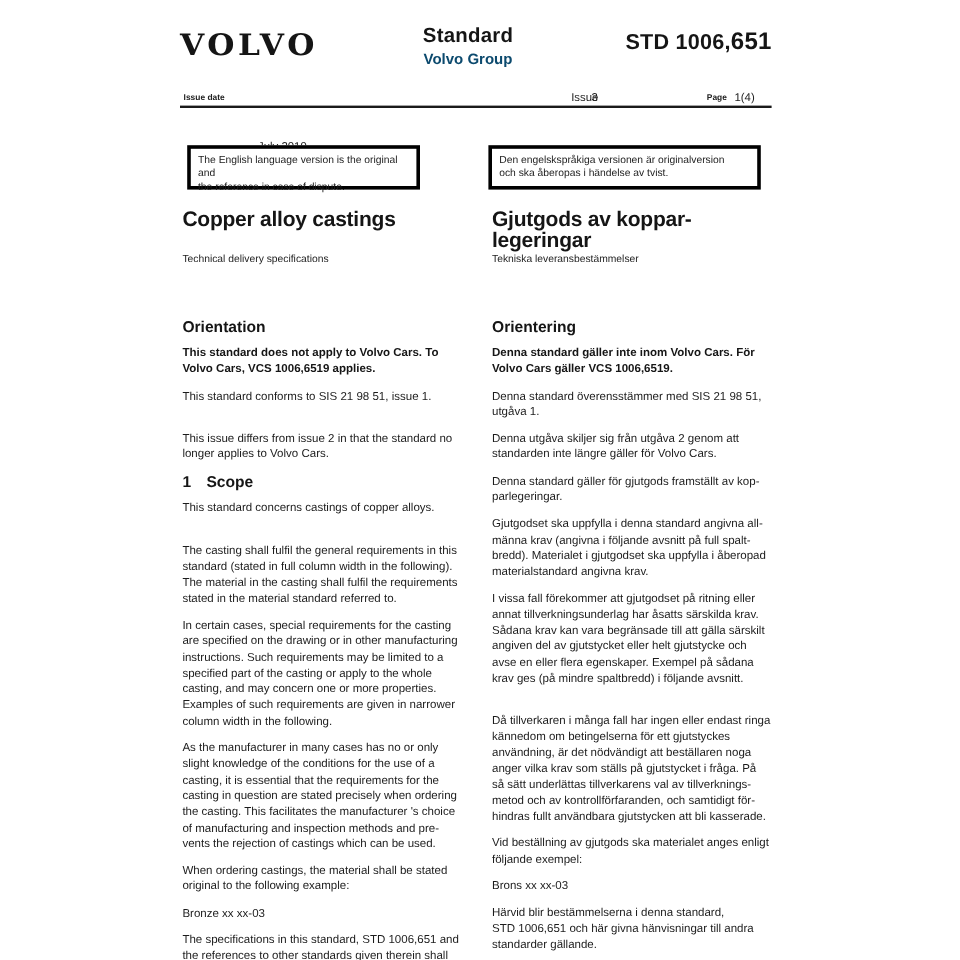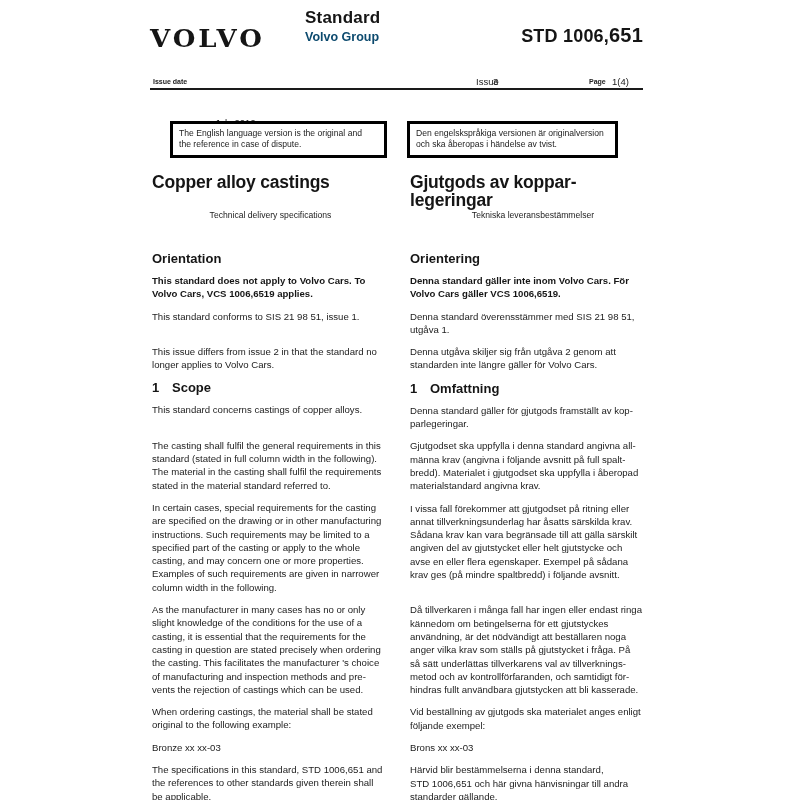--- a/index.html
+++ b/index.html
@@ -8,21 +8,21 @@
 
   .page { position:absolute; inset:0; background:#fff; }
 
   
   .logo {
     position:absolute; left:150px; top:24px;
     font-family:"DejaVu Serif", serif; font-weight:bold;
     font-size:26px; letter-spacing:3px; color:#151515;
     transform:scaleY(0.95); transform-origin:top left;
   }
-  .doc-type-wrap { position:absolute; left:305px; top:8px; width:170px; }
+  .doc-type-wrap { position:absolute; left:305px; top:20px; width:170px; text-align:center; }
   .doc-type   { font-size:17px; font-weight:bold; color:#151515; letter-spacing:0.2px; }
   .doc-org    { font-size:12.5px; font-weight:bold; color:#0c4a6e; margin-top:2px; }
   .doc-number { position:absolute; left:480px; top:24px; width:163px; text-align:right;
                 font-weight:bold; color:#151515; font-size:18px; letter-spacing:0.2px; }
   .doc-number .suffix { font-size:20px; }
 
   .issue-row { position:absolute; left:0; top:74px; width:800px; height:14px; }
   .issue-row span { position:absolute; white-space:nowrap; }
   .lbl-small { font-size:7px; font-weight:bold; color:#222; }
   .val-norm  { font-size:9.5px; color:#1c1c1c; }
@@ -35,33 +35,33 @@
 
   .header-rule { position:absolute; left:150px; top:88px; width:493px; height:2px; background:#1a1a1a; }
 
   
   .notices { position:absolute; left:0; top:121px; width:800px; }
   .notice-box {
     position:absolute; border:3px solid #000; background:#fff;
     font-size:8.6px; line-height:11px; color:#1c1c1c;
     padding:4px 6px; white-space:pre-line;
   }
-  .notice-en { left:170px; width:217px; height:37px; }
-  .notice-sv { left:407px; width:211px; height:37px; }
+  .notice-en { left:156px; width:194px; height:37px; }
+  .notice-sv { left:407px; width:227px; height:37px; }
 
   
   .main {
     position:absolute; left:152px; top:173px;
     display:grid; grid-template-columns:237px 246px; column-gap:21px;
   }
   .b-title {
     font-size:17.5px; line-height:18px; font-weight:bold; color:#151515;
     letter-spacing:-0.2px; height:37px; white-space:pre-line;
   }
-  .b-subtitle { font-size:8.6px; color:#1c1c1c; margin-bottom:31px;text-align:center; }
+  .b-subtitle { font-size:8.6px; color:#1c1c1c; margin-bottom:45px; }
   .b-heading  { font-size:13px; font-weight:bold; color:#151515; margin-bottom:8px; margin-top:1px; }
   .b-heading .h-num { display:inline-block; width:20px; }
   .b-para {
     font-size:9.6px; line-height:13.3px; color:#1c1c1c;
     margin-bottom:9px; white-space:pre-line;
   }
   .b-para.bold { font-weight:bold; color:#161616; }
   .b-para.gap-after { margin-bottom:22px; }
 </style>
 </head>
@@ -137,21 +137,20 @@
         <div class="b-title">Gjutgods av koppar-
 legeringar</div>
         <div class="b-subtitle">Tekniska leveransbestämmelser</div>
         <div class="b-heading"><span>Orientering</span></div>
         <div class="b-para bold">Denna standard gäller inte inom Volvo Cars. För
 Volvo Cars gäller VCS 1006,6519.</div>
         <div class="b-para">Denna standard överensstämmer med SIS 21 98 51,
 utgåva 1.</div>
         <div class="b-para">Denna utgåva skiljer sig från utgåva 2 genom att
 standarden inte längre gäller för Volvo Cars.</div>
-        <div class="b-heading"><span class="h-num">1</span><span>Omfattning</span></div>
         <div class="b-para">Denna standard gäller för gjutgods framställt av kop-
 parlegeringar.</div>
         <div class="b-para">Gjutgodset ska uppfylla i denna standard angivna all-
 männa krav (angivna i följande avsnitt på full spalt-
 bredd). Materialet i gjutgodset ska uppfylla i åberopad
 materialstandard angivna krav.</div>
         <div class="b-para gap-after">I vissa fall förekommer att gjutgodset på ritning eller
 annat tillverkningsunderlag har åsatts särskilda krav.
 Sådana krav kan vara begränsade till att gälla särskilt
 angiven del av gjutstycket eller helt gjutstycke och

